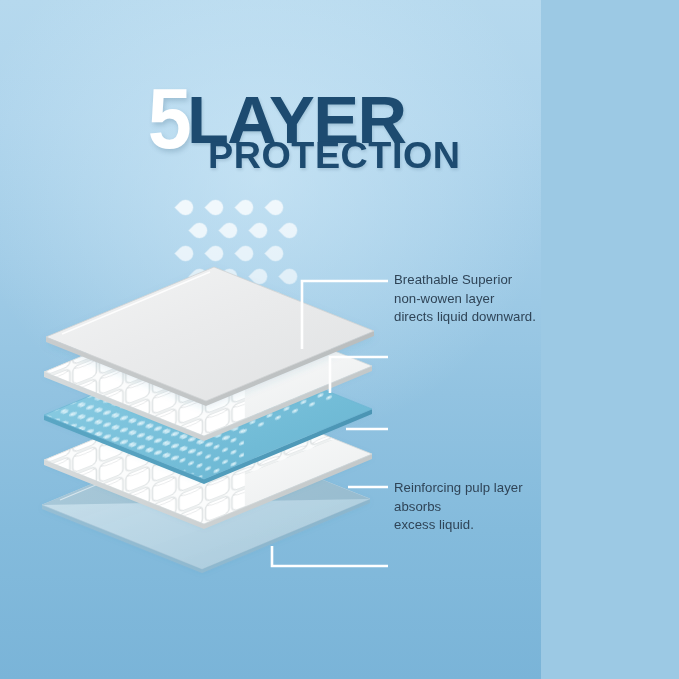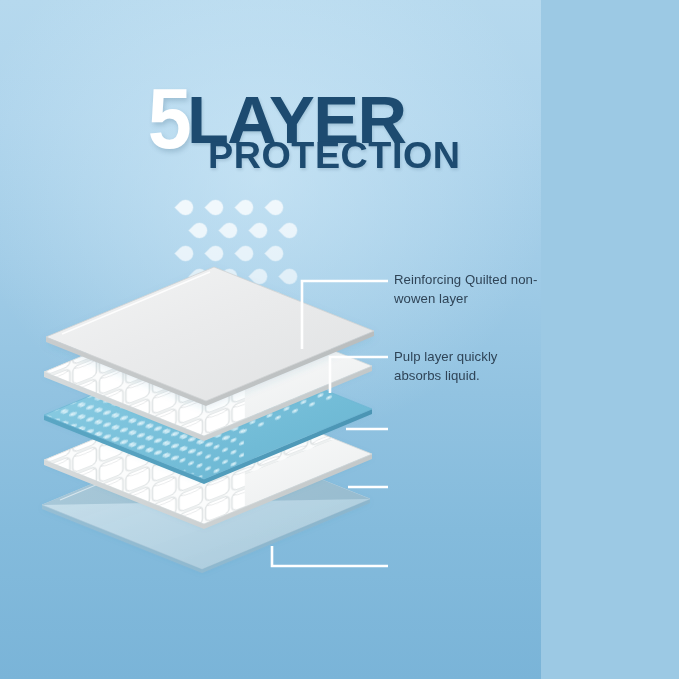--- a/index.html
+++ b/index.html
@@ -286,23 +286,25 @@
     <g stroke="#ffffff" stroke-width="2.6" fill="none" stroke-linecap="butt">
       <path d="M302 349 L302 281 L388 281"></path>
       <path d="M330 393 L330 357 L388 357"></path>
       <path d="M346 429 L388 429"></path>
       <path d="M348 487 L388 487"></path>
       <path d="M272 546 L272 566 L388 566"></path>
     </g>
   </svg>
 
   <div class="callout" id="callout-1">
-    <div>Reinforcing Quilted non-wowen layer</div>
+    <div>Breathable Superior non-wowen layer</div>
+    <div>directs liquid downward.</div>
   </div>
 
-  <div class="callout" id="callout-2">
-    <div>Pulp layer quickly absorbs liquid.</div>
+
+
+  <div class="callout" id="callout-4">
+    <div>Reinforcing pulp layer absorbs</div>
+    <div>excess liquid.</div>
   </div>
 
 
-
-
 </div>
 
 </body></html>

